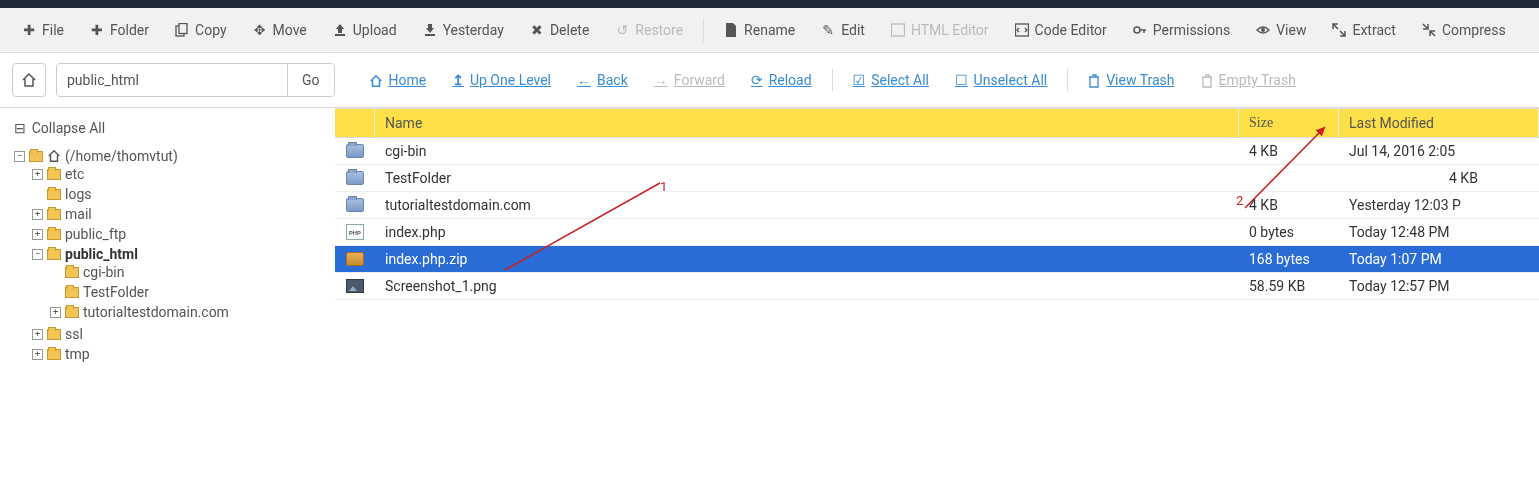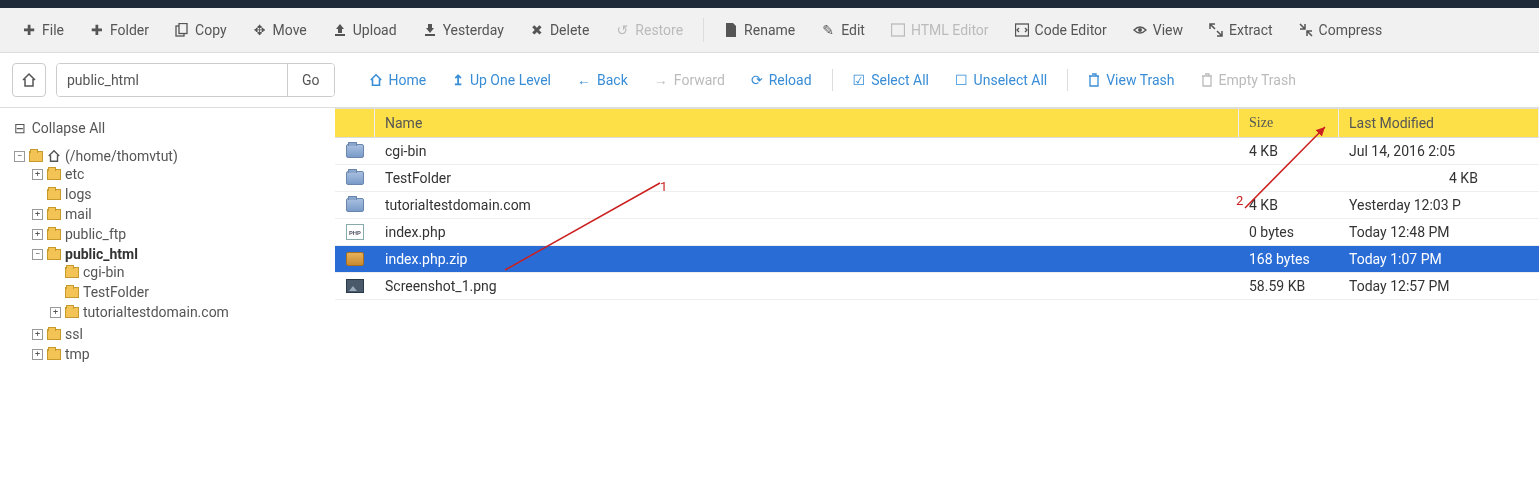--- a/index.html
+++ b/index.html
@@ -11,21 +11,21 @@
 .toolbar .btn { display: inline-flex; align-items: center; gap: 6px; padding: 8px 12px; color: #555; cursor: pointer; border-radius: 3px; }
 .toolbar .btn.disabled { color: #bbb; cursor: default; }
 .toolbar .sep { width: 1px; height: 24px; background: #ddd; margin: 0 6px; }
 
 .navbar { border-bottom: 1px solid #ddd; padding: 10px 12px; display: flex; align-items: center; gap: 10px; }
 .home-btn { width: 34px; height: 34px; border: 1px solid #ccc; border-radius: 4px; display: flex; align-items: center; justify-content: center; cursor: pointer; color: #555; }
 .path-group { display: flex; align-items: center; border: 1px solid #ccc; border-radius: 4px; height: 34px; overflow: hidden; }
 .path-input { border: none; padding: 0 10px; width: 230px; height: 100%; font-size: 14px; outline: none; color: #555; }
 .go-btn { border: none; border-left: 1px solid #ccc; background: #fff; height: 100%; padding: 0 14px; cursor: pointer; color: #555; font-size: 14px; }
 .nav-links { display: flex; align-items: center; gap: 6px; margin-left: 14px; }
-.nav-links .link { display: inline-flex; align-items: center; gap: 6px; padding: 6px 10px; color: #388dd6; cursor: pointer; }
+.nav-links .link { display: inline-flex; align-items: flex-end; gap: 6px; padding: 6px 10px; color: #388dd6; cursor: pointer; text-decoration: underline; }
 .nav-links .link.disabled { color: #bbb; cursor: default; }
 .nav-links .vsep { width: 1px; height: 22px; background: #ddd; margin: 0 4px; }
 
 .main { display: flex; }
 .sidebar { width: 335px; padding: 10px 14px; font-size: 14px; }
 .collapse-all { display: flex; align-items: center; gap: 6px; color: #555; padding: 2px 0 10px 0; cursor: pointer; }
 .tree ul { list-style: none; padding-left: 18px; }
 .tree > ul { padding-left: 0; }
 .tree li { padding: 2px 0; white-space: nowrap; }
 .tree .node { display: flex; align-items: center; gap: 4px; cursor: pointer; }
@@ -142,20 +142,29 @@
       <span>HTML Editor</span>
     </div>
   <div class="btn">
       <span class="ic">
         <svg width="14" height="14" viewBox="0 0 14 14">
           <rect x="0.5" y="1" width="13" height="12" fill="none" stroke="#555" stroke-width="1.3"></rect>
           <path d="M4 5 L2 7 L4 9 M10 5 L12 7 L10 9" fill="none" stroke="#555" stroke-width="1.3"></path>
         </svg>
       </span>
       <span>Code Editor</span>
+    </div>
+  <div class="btn">
+      <span class="ic">
+        <svg width="14" height="14" viewBox="0 0 14 14">
+          <circle cx="4" cy="7" r="3" fill="none" stroke="#555" stroke-width="1.5"></circle>
+          <path d="M7 7 H13 M11 7 V10" stroke="#555" stroke-width="1.5"></path>
+        </svg>
+      </span>
+      <span>Permissions</span>
     </div>
   <div class="btn">
       <span class="ic">
         <svg width="14" height="14" viewBox="0 0 14 14">
           <path d="M1 7 Q7 1 13 7 Q7 13 1 7 Z" fill="none" stroke="#555" stroke-width="1.3"></path>
           <circle cx="7" cy="7" r="2" fill="#555"></circle>
         </svg>
       </span>
       <span>View</span>
     </div>

